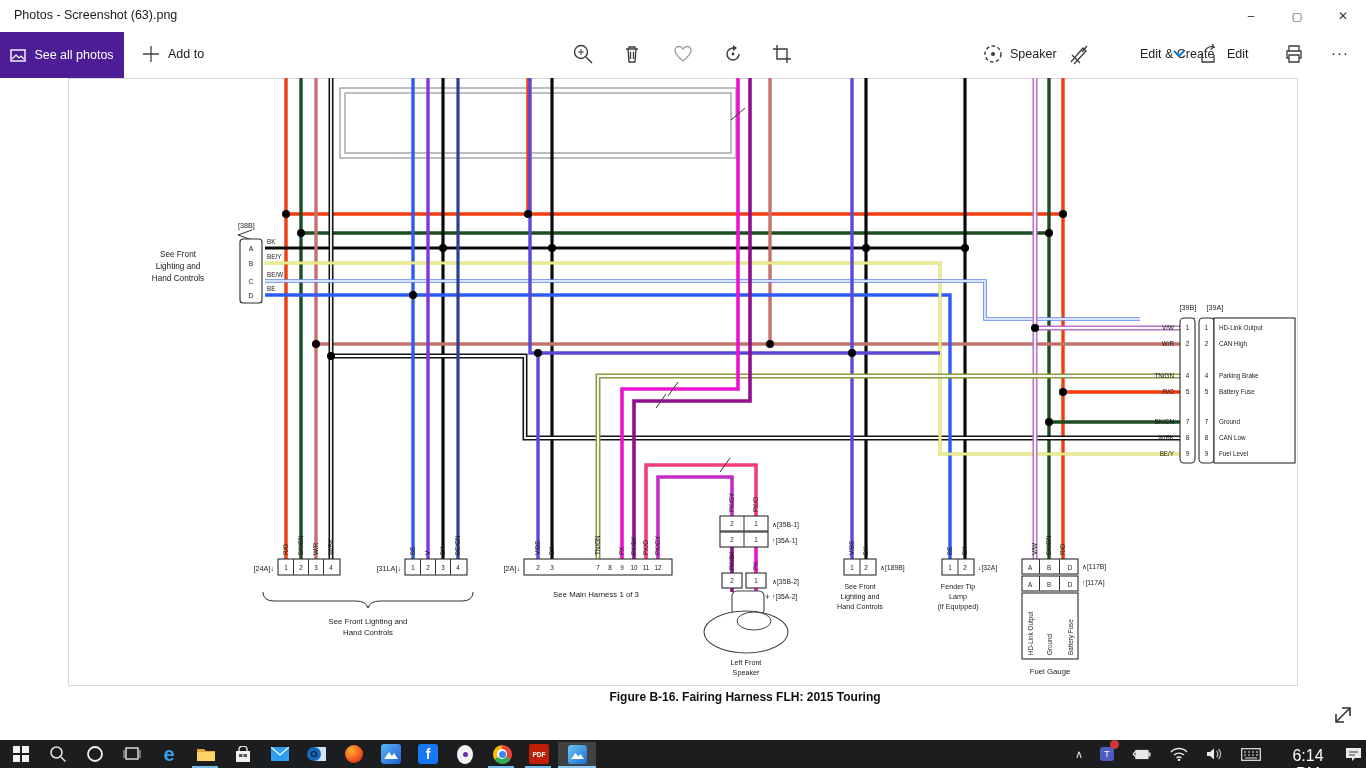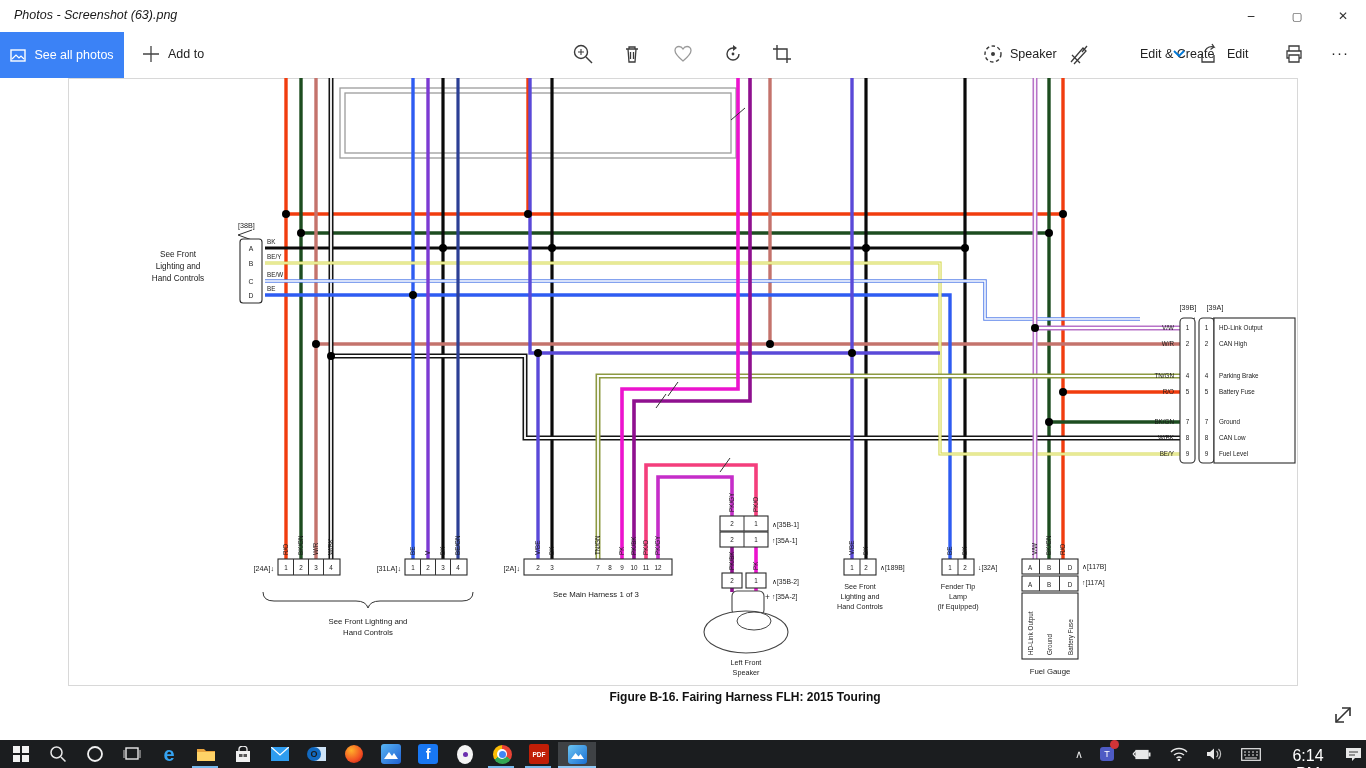--- a/index.html
+++ b/index.html
@@ -1,23 +1,23 @@
 <!DOCTYPE html>
 <html><head>
 <meta charset="utf-8">
 <style>
   html,body{margin:0;padding:0;width:1366px;height:768px;overflow:hidden;background:#fff;
     font-family:"Liberation Sans","DejaVu Sans",sans-serif;-webkit-font-smoothing:antialiased;}
   
-  #titlebar{position:absolute;left:0;top:0;width:1212px;height:32px;background:#fff;font-style:italic;}
+  #titlebar{position:absolute;left:0;top:0;width:1212px;height:32px;background:#fff;}
   #title-text{position:absolute;left:14px;top:8px;font-size:12.5px;color:#1a1a1a;}
   .wbtn{position:absolute;top:0;width:46px;height:32px;text-align:center;line-height:32px;font-size:12px;color:#333;}
   
   #toolbar{position:absolute;left:0;top:32px;width:1366px;height:46px;background:#fff;}
-  #see-all{position:absolute;left:0;top:0;width:124px;height:46px;background:#3b82f6;color:#fff;
+  #see-all{position:absolute;left:0;top:0;width:124px;height:46px;background:#4c1d95;color:#fff;
     display:flex;align-items:center;justify-content:center;gap:8px;font-size:12.5px;}
   .tool-ico{position:absolute;top:11px;width:24px;height:24px;color:#3b3b3b;}
   .tool-label{position:absolute;top:15px;font-size:12.5px;color:#222;}
   svg.glyph{display:block}
   
   #photo{position:absolute;left:68px;top:78px;width:1230px;height:608px;background:#fff;}
   #caption{position:absolute;left:130px;top:690px;width:1230px;text-align:center;
     font-size:12px;font-weight:bold;color:#111;}
   #expand{position:absolute;left:1328px;top:700px;width:30px;height:30px;}
   

